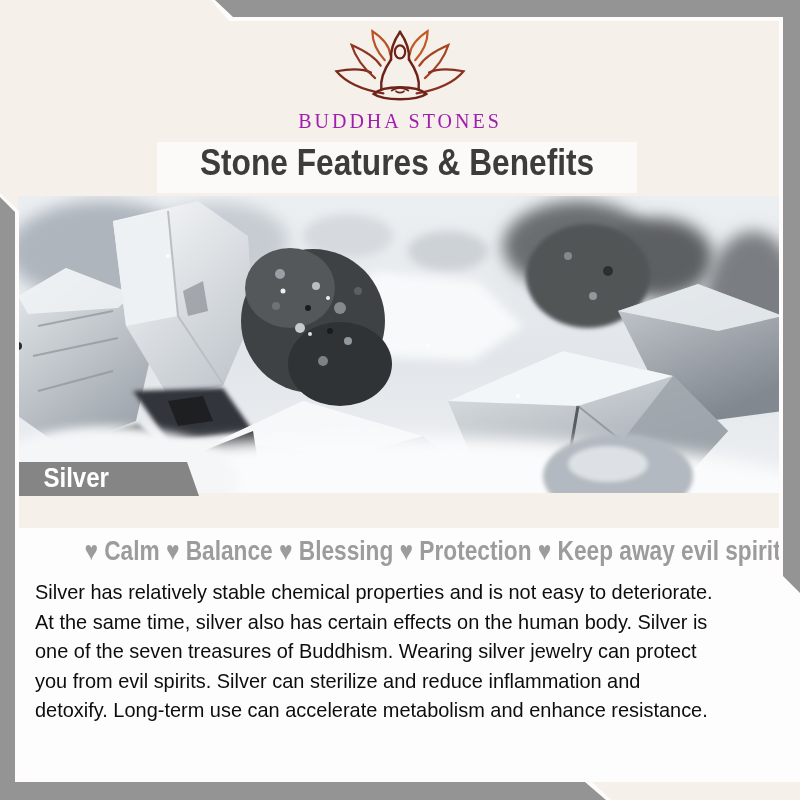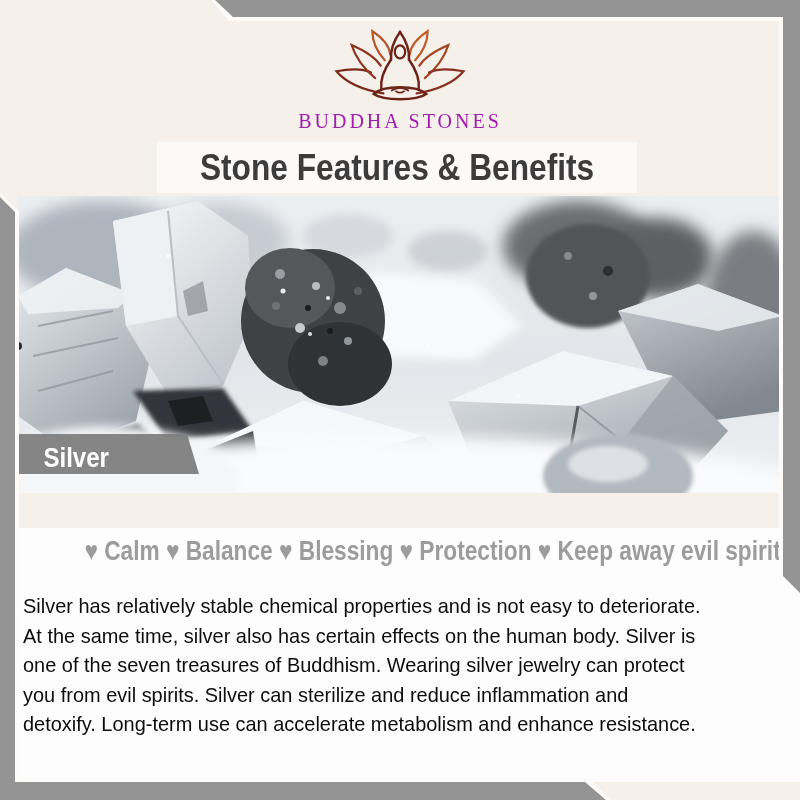--- a/index.html
+++ b/index.html
@@ -12,50 +12,50 @@
   .frame-svg{position:absolute;left:0;top:0;width:800px;height:800px;z-index:6;pointer-events:none;}
   
   .logo-wrap{position:absolute;left:0;top:24px;width:800px;display:flex;justify-content:center;z-index:2;}
   .brand{
     position:absolute;left:0;top:110px;width:800px;text-align:center;z-index:2;
     font-family:"Liberation Serif","DejaVu Serif",serif;
     font-size:20px;letter-spacing:3px;color:#a21caf;font-weight:500;
   }
   .banner{
     position:absolute;left:157px;top:142px;width:480px;height:51px;z-index:2;
-    background:#fcfaf8;display:flex;align-items:center;justify-content:center;
+    background:#fcfaf8;display:flex;align-items:flex-start;justify-content:center;
   }
   .banner-title{
     font-weight:bold;font-size:36px;color:#3d3c3c;white-space:nowrap;
     transform:scaleX(0.88);transform-origin:center;
   }
   
   .photo{position:absolute;left:18px;top:196px;width:765px;height:297px;z-index:2;overflow:hidden;}
   .photo svg{display:block;width:100%;height:100%;}
   
   .badge{
-    position:absolute;left:15px;top:434px;width:184px;height:40px;z-index:4;
+    position:absolute;left:15px;top:462px;width:184px;height:34px;z-index:4;
     background:rgba(126,126,126,0.95);
     clip-path:polygon(0 0,93.5% 0,100% 100%,0 100%);
-    display:flex;align-items:flex-end;
+    display:flex;align-items:flex-start;
   }
   .badge-label{
     color:#ffffff;font-weight:bold;font-size:28px;white-space:nowrap;
     padding-left:33px;transform:scaleX(0.86);transform-origin:left center;
   }
   
   .panel{position:absolute;left:15px;top:528px;width:785px;height:254px;background:#fdfdfd;z-index:3;}
   .benefits{
     padding-top:8px;text-align:center;white-space:nowrap;
   }
   .benefits span{
     display:inline-block;font-weight:bold;font-size:27px;color:#9c9c9c;
     transform:scaleX(0.84);transform-origin:center;
   }
-  .description{margin-top:24px;padding-left:8px;}
+  .description{margin-top:10px;padding-left:20px;}
   .description .line{
     display:block;white-space:nowrap;color:#0d0d0d;
     font-size:21px;line-height:29.5px;
     transform:scaleX(0.95);transform-origin:left center;
   }
 </style>
 </head>
 <body>
 
 <div class="page">

